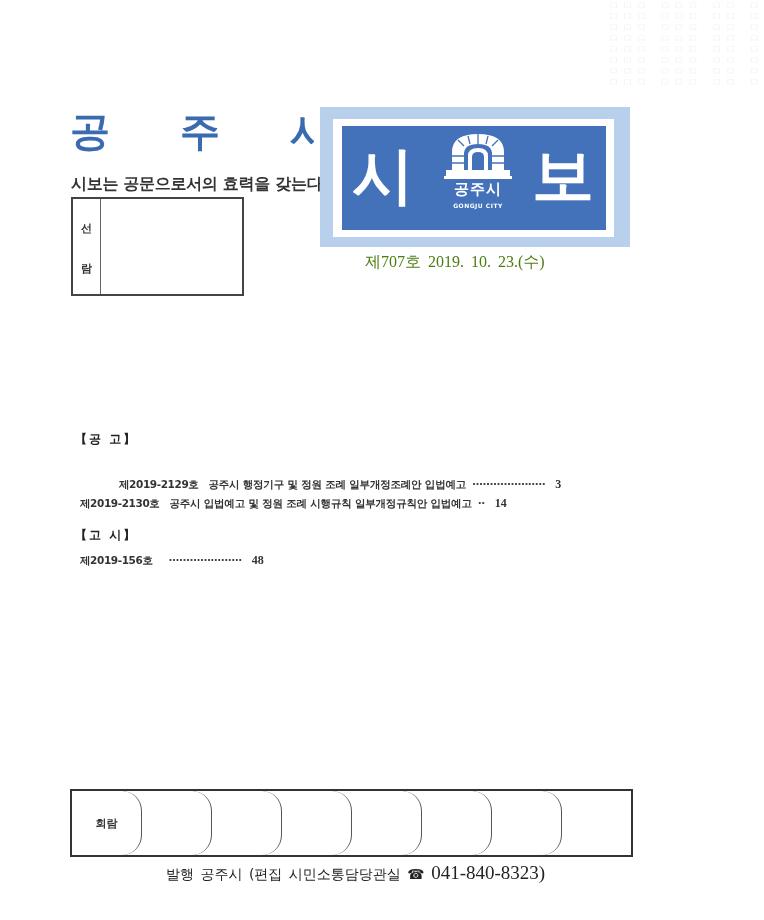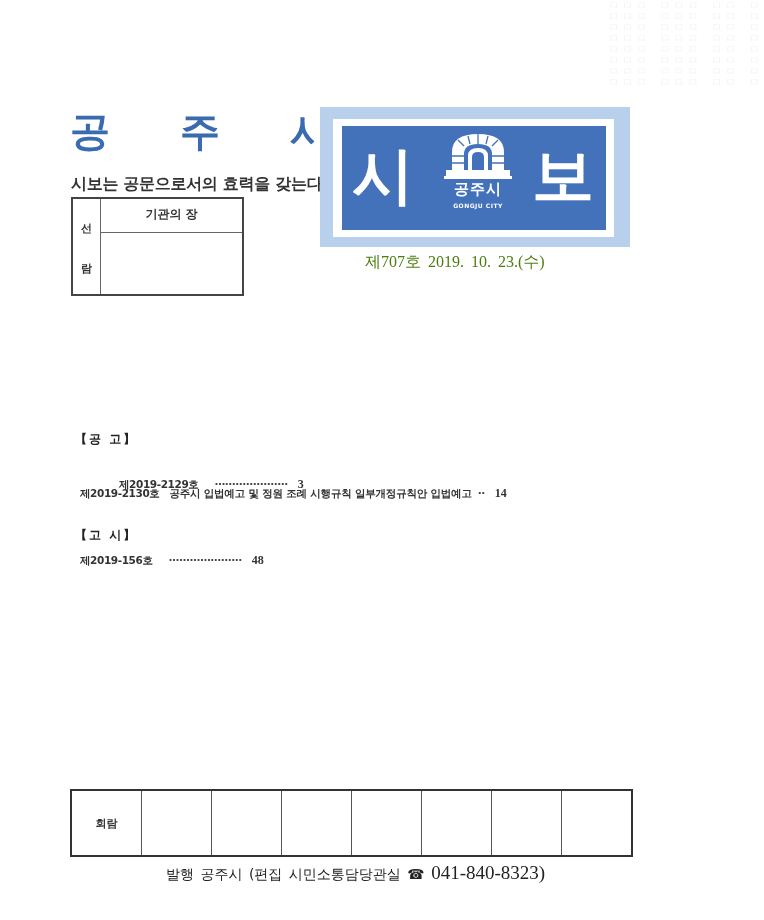--- a/index.html
+++ b/index.html
@@ -189,20 +189,21 @@
     .circ .cell {
       flex: 1;
       border-right: 1.5px solid #555;
       box-sizing: border-box;
       display: flex;
       align-items: center;
       justify-content: center;
       font-size: 11px;
       font-weight: bold;
       color: #333;
+      border-radius: 20px;
     }
     .circ .cell:last-child { border-right: none; }
 
     .publisher {
       left: 166px; top: 862px;
       font-size: 14px;
       color: #222;
       white-space: nowrap;
       word-spacing: 2px;
     }
@@ -224,21 +225,20 @@
 ㅁㅁㅁ ㅁㅁㅁ ㅁㅁ ㅁㅁ</div>
 
 <div class="abs city-title">공 주 시</div>
 <div class="abs tagline">시보는 공문으로서의 효력을 갖는다</div>
 
 <div class="abs routing">
   <div class="col-label">
     <span style="top:22px;">선</span>
     <span style="top:62px;">람</span>
   </div>
-  <div class="head">기관의 장</div>
 </div>
 
 <div class="abs logo-outer">
   <div class="logo-white"></div>
   <div class="logo-inner">
     <div class="logo-si">시</div>
     <div class="logo-emblem">
       <svg width="68" height="48" viewBox="0 0 68 48" style="position:absolute;left:0;top:0;">
 
         <rect x="2" y="38" width="64" height="7" fill="#fff"></rect>
@@ -259,25 +259,26 @@
 
 <div class="abs issue-line">
   <span>제707호</span>
   <span>2019. 10. 23.(수)</span>
 </div>
 
 <div class="abs section-head" style="left:75px; top:431px;">【공 고】</div>
 
 <div class="toc-row" style="top:477px;margin-left:39px;">
   <span class="num">제2019-2129호</span>
+  <span class="title">공주시 행정기구 및 정원 조례 일부개정조례안 입법예고</span>
   <span class="dots">·····················</span>
   <span class="page">3</span>
 </div>
 
-<div class="toc-row" style="top:486px;">
+<div class="toc-row" style="top:496px;">
   <span class="num">제2019-2130호</span>
   <span class="title">공주시 입법예고 및 정원 조례 시행규칙 일부개정규칙안 입법예고</span>
   <span class="dots">··</span>
   <span class="page">14</span>
 </div>
 
 <div class="abs section-head" style="left:75px; top:527px;">【고 시】</div>
 
 <div class="toc-row" style="top:553px;">
   <span class="num">제2019-156호</span>

